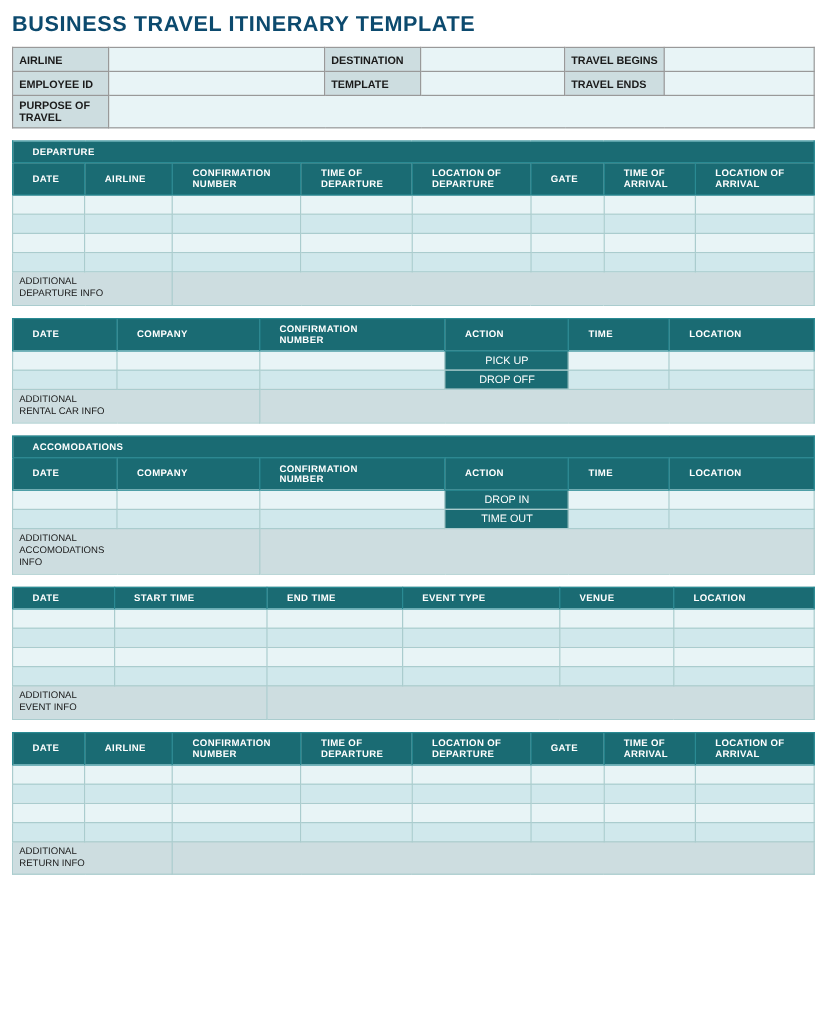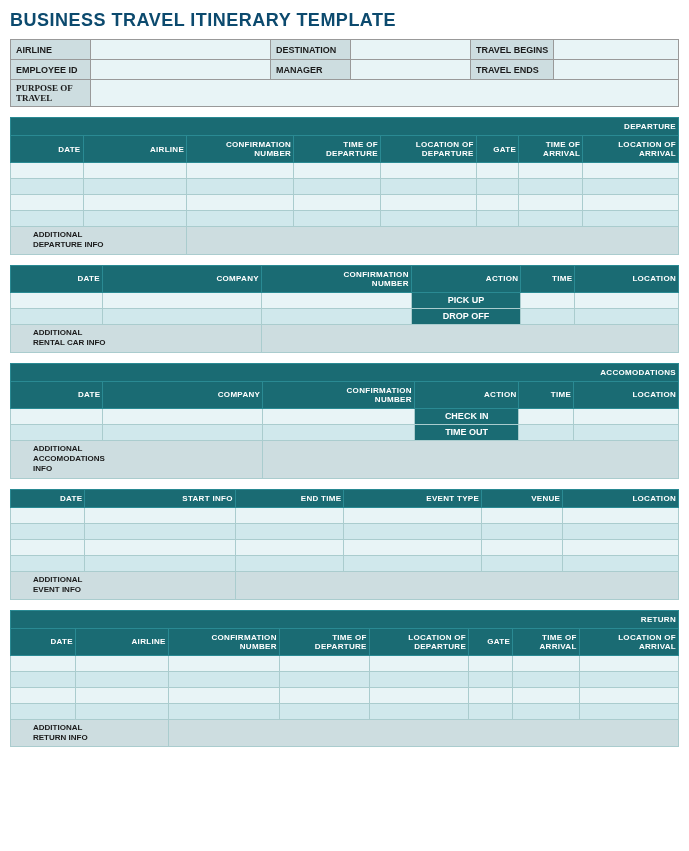--- a/index.html
+++ b/index.html
@@ -55,55 +55,55 @@
       letter-spacing: 0.5px;
     }
     .section-table {
       width: 100%;
       border-collapse: collapse;
       border: 1px solid #999;
     }
     .section-table th {
       background-color: #1a6b73;
       color: #fff;
-      text-align: right;
+      text-align: left;
       font-size: 8px;
       font-weight: bold;
-      padding: 4px 2px;
+      padding: 4px 16px;
       border: 1px solid #2a8a93;
       vertical-align: middle;
       letter-spacing: 0.3px;
     }
     .section-table td {
       border: 1px solid #aaccce;
       height: 16px;
       padding: 2px;
       font-size: 9px;
     }
     .section-table tr:nth-child(odd) td {
       background-color: #e8f4f6;
     }
     .section-table tr:nth-child(even) td {
       background-color: #d0e8ec;
     }
     .action-cell {
       background-color: #1a6b73 !important;
       color: #fff;
       text-align: center;
-      font-weight: bold;
+      font-weight: normal;
       font-size: 8px;
       padding: 3px 2px;
     }
     .additional-row td {
       background-color: #cddde0 !important;
-      font-weight: bold;
+      font-weight: normal;
       font-size: 8px;
       color: #1a1a1a;
       vertical-align: top;
-      padding: 3px 22px;
+      padding: 3px 5px;
       height: 24px;
     }
     .additional-label {
       white-space: pre-line;
       line-height: 1.3;
     }
   </style>
 </head>
 <body>
 
@@ -115,27 +115,27 @@
     <td class="label-cell">AIRLINE</td>
     <td class="value-cell" style="width:180px;"></td>
     <td class="label-cell">DESTINATION</td>
     <td class="value-cell" style="width:120px;"></td>
     <td class="label-cell">TRAVEL BEGINS</td>
     <td class="value-cell"></td>
   </tr>
   <tr>
     <td class="label-cell">EMPLOYEE ID</td>
     <td class="value-cell"></td>
-    <td class="label-cell">MANAGER</td>
+    <td class="label-cell">TEMPLATE</td>
     <td class="value-cell"></td>
     <td class="label-cell">TRAVEL ENDS</td>
     <td class="value-cell"></td>
   </tr>
   <tr>
-    <td class="label-cell" style="white-space:pre-line;font-family:Liberation Serif, serif;">PURPOSE OF
+    <td class="label-cell" style="white-space:pre-line;">PURPOSE OF
 TRAVEL</td>
     <td class="value-cell" colspan="5"></td>
   </tr>
 </tbody>
   </table>
 
 <div class="section">
   <table class="section-table">
     <thead>
       <tr>
@@ -260,21 +260,21 @@
         <th>ACTION</th>
         <th>TIME</th>
         <th>LOCATION</th>
       </tr>
     </thead>
     <tbody>
       <tr>
         <td></td>
           <td></td>
           <td></td>
-        <td class="action-cell">CHECK IN</td>
+        <td class="action-cell">DROP IN</td>
         <td></td>
           <td></td>
       </tr>
       <tr>
         <td></td>
           <td></td>
           <td></td>
         <td class="action-cell">TIME OUT</td>
         <td></td>
           <td></td>
@@ -287,21 +287,21 @@
       </tr>
     </tbody>
   </table>
 </div>
 
 <div class="section">
   <table class="section-table">
     <thead>
       <tr>
         <th>DATE</th>
-        <th>START INFO</th>
+        <th>START TIME</th>
         <th>END TIME</th>
         <th>EVENT TYPE</th>
         <th>VENUE</th>
         <th>LOCATION</th>
       </tr>
     </thead>
     <tbody>
       <tr>
           <td></td>
           <td></td>
@@ -339,23 +339,20 @@
 EVENT INFO</span></td>
         <td colspan="4"></td>
       </tr>
     </tbody>
   </table>
 </div>
 
 <div class="section">
   <table class="section-table">
     <thead>
-      <tr>
-        <th colspan="8" class="section-header">RETURN</th>
-      </tr>
       <tr>
         <th>DATE</th>
         <th>AIRLINE</th>
         <th style="white-space:pre-line;">CONFIRMATION
 NUMBER</th>
         <th style="white-space:pre-line;">TIME OF
 DEPARTURE</th>
         <th style="white-space:pre-line;">LOCATION OF
 DEPARTURE</th>
         <th>GATE</th>

